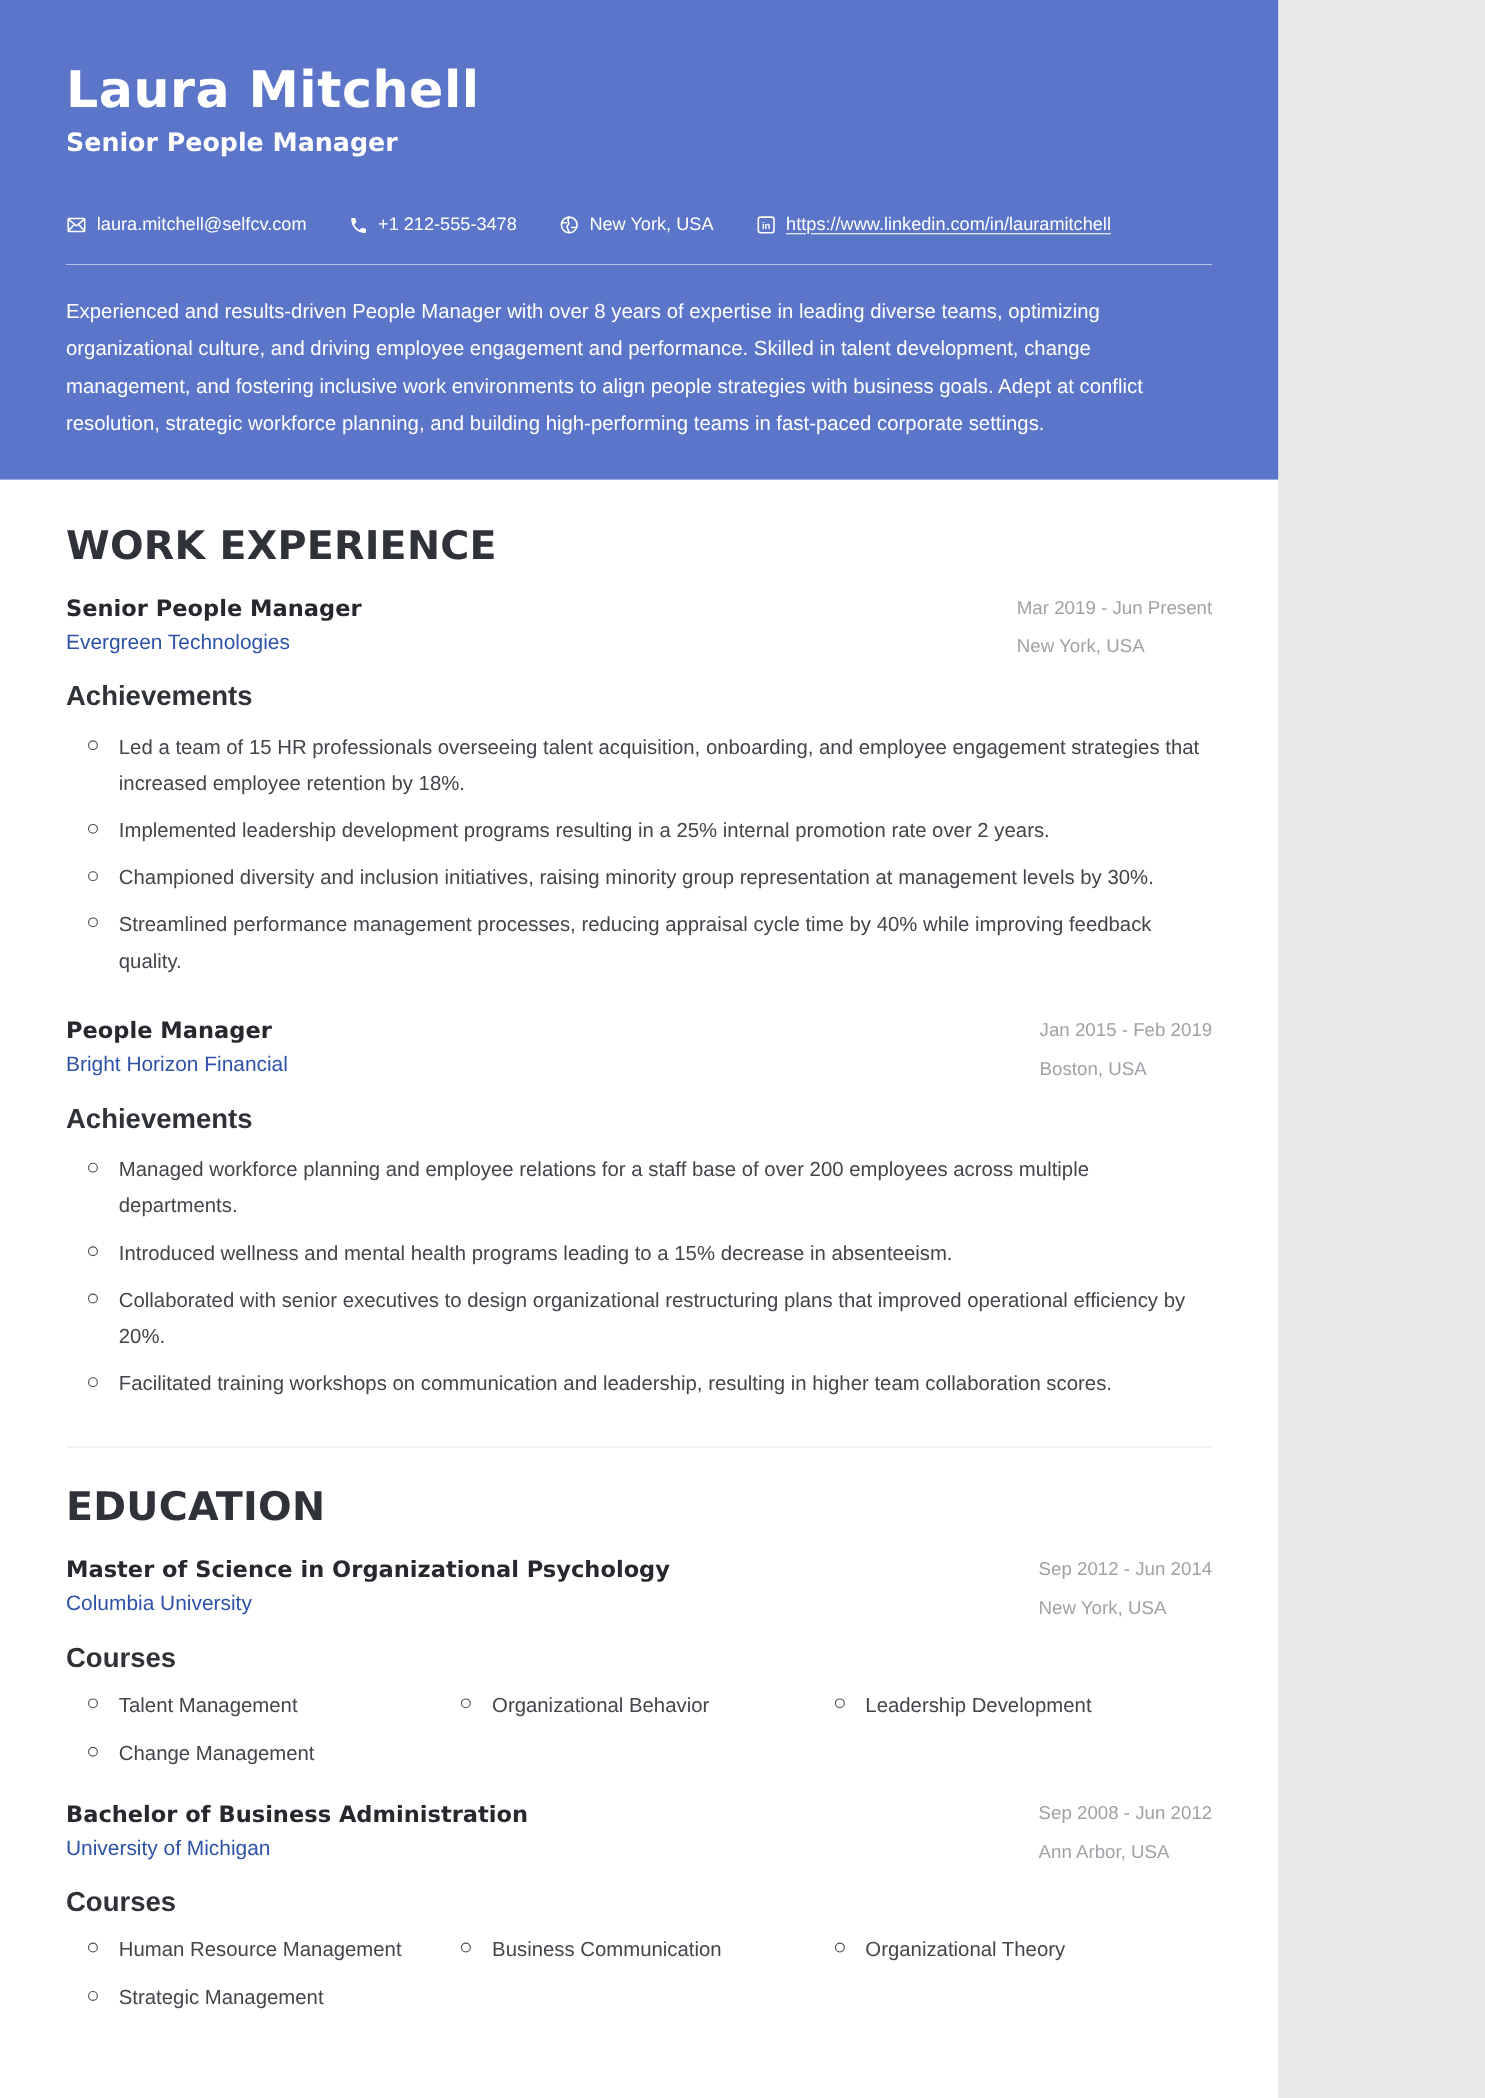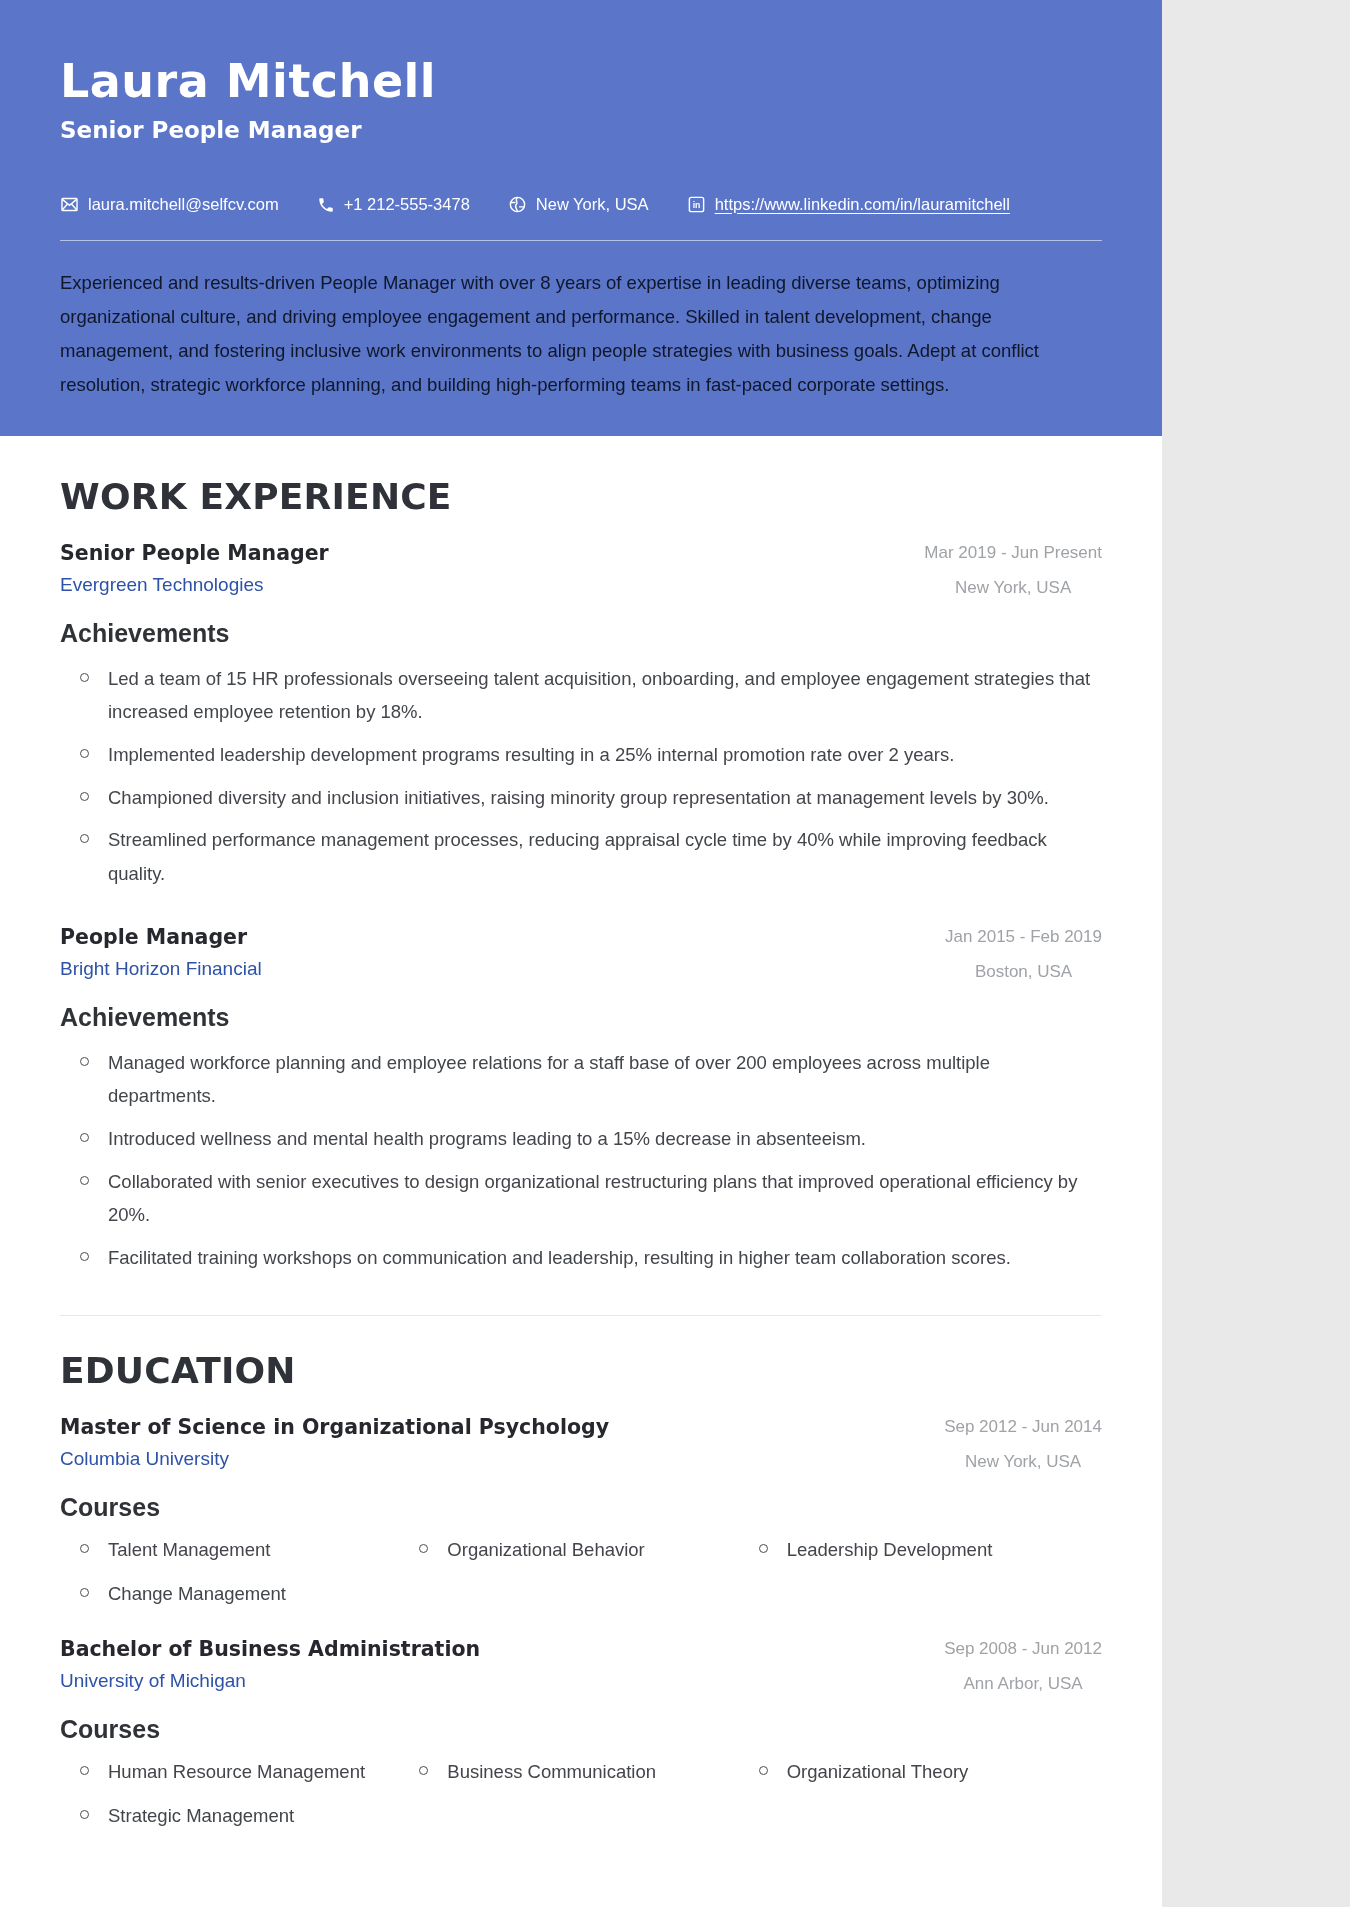--- a/index.html
+++ b/index.html
@@ -25,40 +25,40 @@
     margin-top:52px; display:flex; align-items:center; gap:38px;
     font-size:16.5px; white-space:nowrap;
   }
   .contact-item { display:flex; align-items:flex-end; gap:9px; }
   .contact-item svg { display:block; }
   .contact-link { color:#ffffff; text-decoration:underline; text-underline-offset:3px; }
   .header-divider {
     margin-top:26px; border:none; border-top:1.5px solid rgba(255,255,255,0.55); height:0;
   }
   .summary {
-    margin-top:25px; font-size:18.5px; line-height:1.84; color:#0f172a;
+    margin-top:25px; font-size:18.5px; line-height:1.84; color:#ffffff;
     max-width:1235px;
   }
 
   
   .content { padding:40px 60px 60px 60px; }
   .section-title {
     font-family:"DejaVu Sans","Liberation Sans",sans-serif;
     font-size:36px; font-weight:800; color:#303239; letter-spacing:0.2px;
     margin-bottom:24px;
   }
   .entry { margin-bottom:34px; }
   .entry-header { display:flex; justify-content:space-between; align-items:flex-start; }
   .entry-left { }
   .entry-title {
     font-family:"DejaVu Sans","Liberation Sans",sans-serif;
     font-size:20.5px; font-weight:700; color:#26282e;
   }
   .entry-company { font-size:19px; color:#2d52a8; margin-top:9px; }
-  .entry-right { text-align:center; color:#9fa2a6; font-size:17px; }
+  .entry-right { text-align:left; color:#9fa2a6; font-size:17px; }
   .entry-dates { margin-top:2px; }
   .entry-location { margin-top:15px; }
   .entry-label {
     font-size:25px; font-weight:700; color:#2f3237; margin-top:21px;
   }
   ul.bullets { list-style:none; margin-top:14px; padding-left:34px; }
   ul.bullets li {
     position:relative; font-size:18.5px; line-height:1.82; color:#42454a;
     margin-bottom:9px; padding-left:14px; max-width:1150px;
   }

